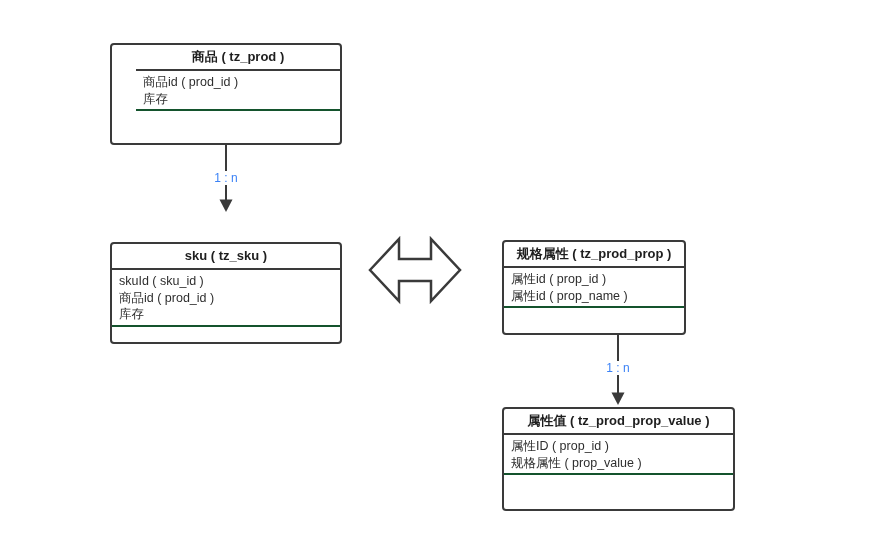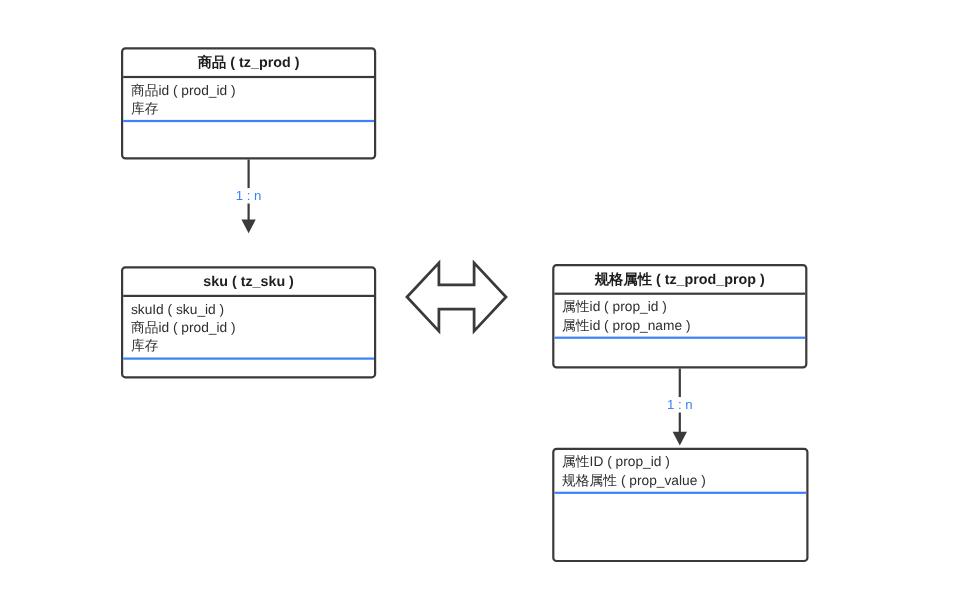--- a/index.html
+++ b/index.html
@@ -22,36 +22,36 @@
   .entity-title {
     flex: 0 0 24px; line-height: 24px;
     text-align: center;
     font-weight: bold; font-size: 13px; color: #1e1e1e;
     border-bottom: 2px solid #3a3a3a;
     white-space: nowrap; overflow: hidden;
   }
   .entity-fields {
     padding: 3px 7px 2px 7px;
     font-size: 12.5px; line-height: 16.5px; color: #2e2e2e;
-    border-bottom: 2px solid #3b82f6;
+    border-bottom: 2px solid #14532d;
   }
   .field { white-space: nowrap; }
   .entity-footer { flex: 1 1 auto; }
   .edge-label {
     position: absolute;
     transform: translate(-50%, -50%);
     background: #ffffff;
     padding: 0 3px;
     font-size: 12px; color: #3b82f6;
     white-space: nowrap;
   }
   
-  #e-prod  { left: 110px; top: 43px;  width: 232px; height: 102px; }
+  #e-prod  { left: 110px; top: 43px;  width: 232px; height: 102px; padding-left: 24px; }
   #e-sku   { left: 110px; top: 214px; width: 232px; height: 102px; margin-top: 28px; }
-  #e-prop  { left: 502px; top: 240px; width: 232px; height: 95px;  }
+  #e-prop  { left: 502px; top: 240px; width: 184px; height: 95px;  }
   #e-value { left: 502px; top: 407px; width: 233px; height: 104px; }
   #lbl-1 { left: 226px; top: 178px; }
   #lbl-2 { left: 618px; top: 368px; }
 </style>
 </head>
 <body>
 
 <div class="canvas">
 
   <svg class="edges" width="884" height="539" viewBox="0 0 884 539">
@@ -87,20 +87,21 @@
   <div class="entity" id="e-prop">
     <div class="entity-title">规格属性 ( tz_prod_prop )</div>
     <div class="entity-fields">
       <div class="field">属性id ( prop_id )</div>
       <div class="field">属性id ( prop_name )</div>
     </div>
     <div class="entity-footer"></div>
   </div>
 
   <div class="entity" id="e-value">
+    <div class="entity-title">属性值 ( tz_prod_prop_value )</div>
     <div class="entity-fields">
       <div class="field">属性ID ( prop_id )</div>
       <div class="field">规格属性 ( prop_value )</div>
     </div>
     <div class="entity-footer"></div>
   </div>
 
   <div class="edge-label" id="lbl-1">1 : n</div>
   <div class="edge-label" id="lbl-2">1 : n</div>
 

